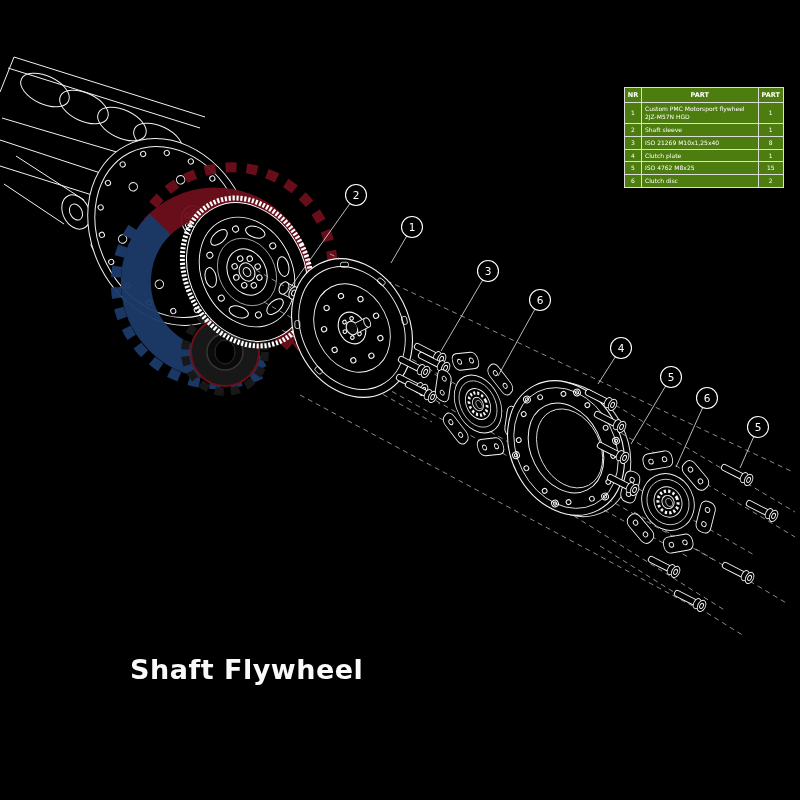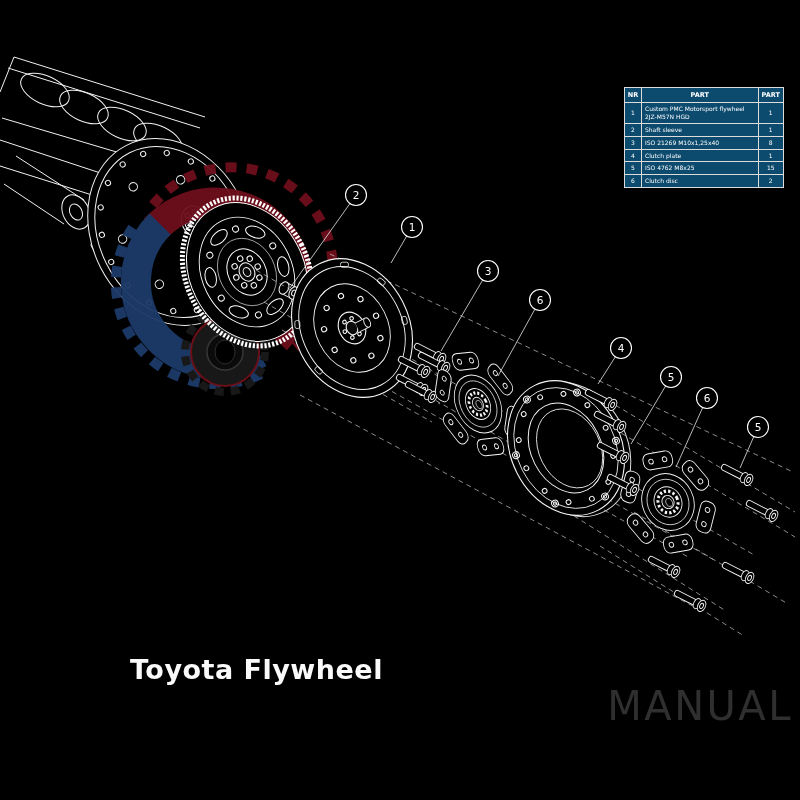--- a/index.html
+++ b/index.html
@@ -2,21 +2,21 @@
 <html><head>
 <meta charset="utf-8">
 <style>
   html,body{margin:0;padding:0;background:#000;}
   #stage{position:relative;width:800px;height:800px;background:#000;overflow:hidden;
          font-family:"DejaVu Sans","Liberation Sans",sans-serif;}
   #diagram{position:absolute;left:0;top:0;}
 
   
   .parts-table-wrap{position:absolute;left:624px;top:87px;width:160px;}
-  table.parts{border-collapse:collapse;width:100%;color:#fff;background:#0c4a6e;
+  table.parts{border-collapse:collapse;width:100%;color:#fff;background:#4d7c0f;
               font-size:6px;line-height:1.3;table-layout:fixed;}
   table.parts th,table.parts td{border:1px solid #dcdcdc;padding:2px 3px;vertical-align:middle;}
   table.parts th{font-weight:bold;text-align:center;font-size:6.5px;padding:3px 2px;}
   col.c-nr{width:16px;} col.c-part{width:110px;} col.c-piece{width:24px;}
   td.cell-nr,td.cell-piece{text-align:center;}
   td.cell-part{text-align:left;word-wrap:break-word;}
 
   
   .footer-title{position:absolute;left:130px;top:654px;color:#fafafa;font-size:27px;
                 font-weight:bold;letter-spacing:.5px;}
@@ -361,16 +361,15 @@
           </tr>
           <tr>
             <td class="cell-nr">6</td>
             <td class="cell-part">Clutch disc</td>
             <td class="cell-piece">2</td>
           </tr>
         </tbody>
   </table>
 </div>
 
-<div class="footer-title">Toyota Flywheel</div>
-<div class="watermark">MANUAL</div>
+<div class="footer-title">Shaft Flywheel</div>
 
 </div>
 
 </body></html>

